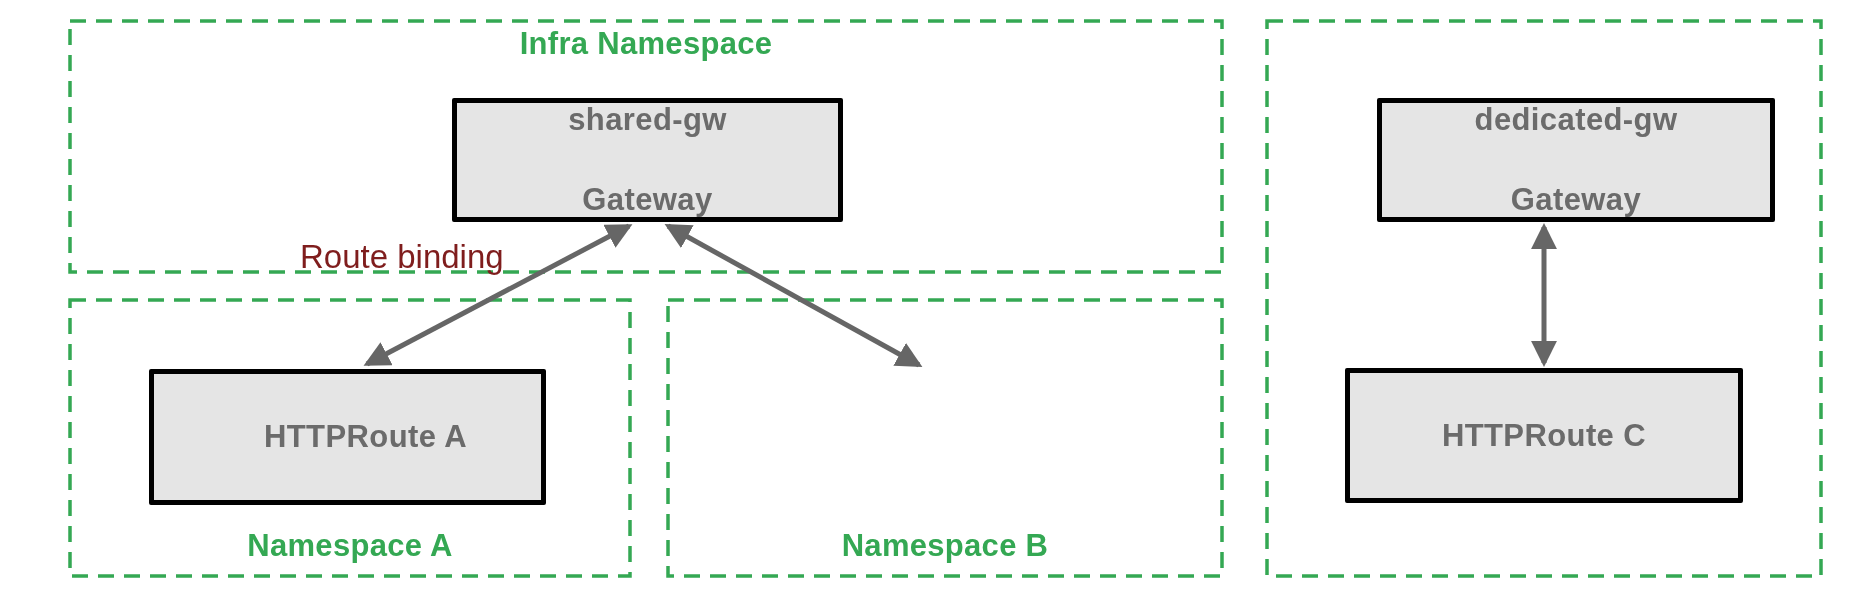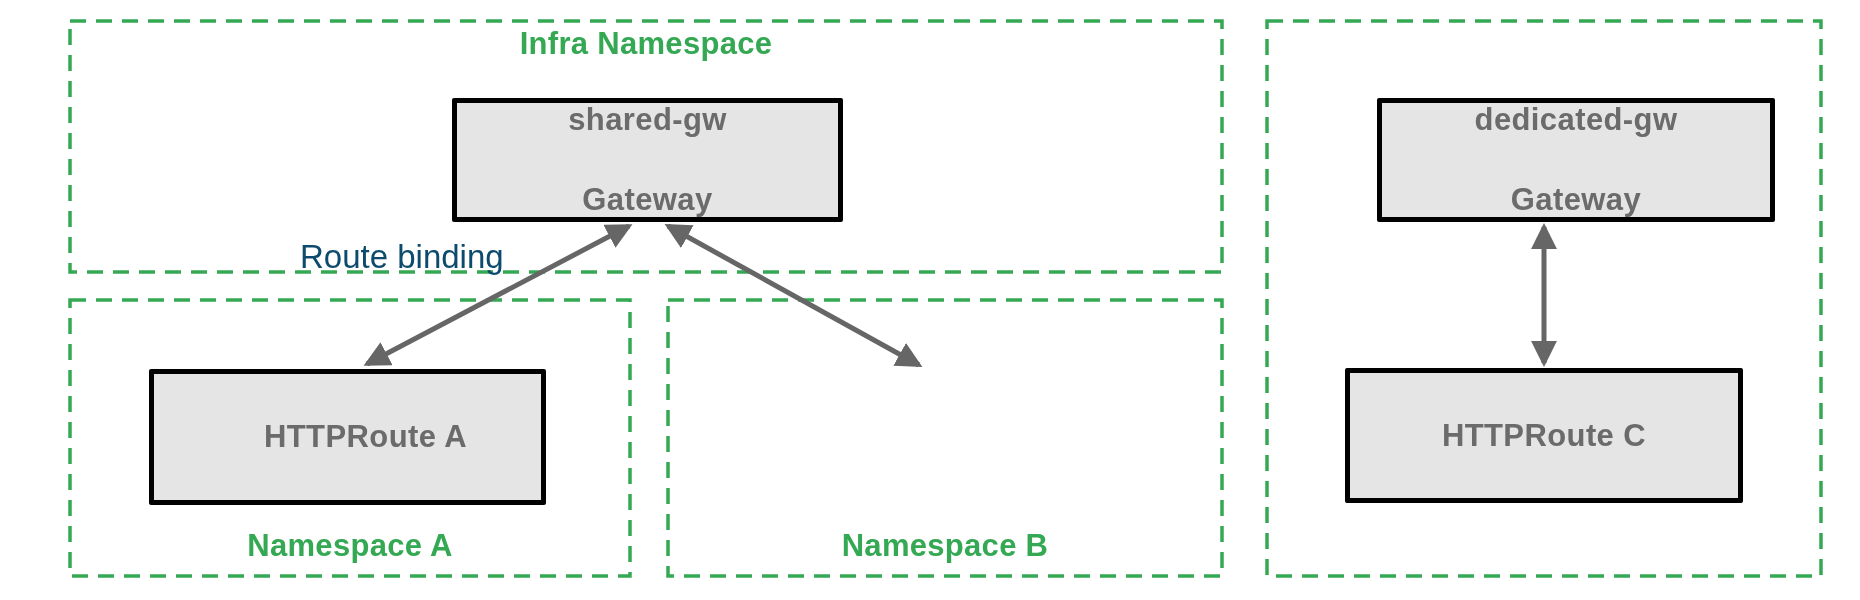--- a/index.html
+++ b/index.html
@@ -37,21 +37,21 @@
     font-size:31px;
     line-height:40px;
     color:#6B6B6B;
     letter-spacing:0.4px;
     white-space:pre-line;
   }
   .node-label span{display:block;}
   .edge-annotation{
     position:absolute;
     font-size:33px;
-    color:#0c4a6e;
+    color:#7f1d1d;
     font-weight:normal;
     white-space:nowrap;
   }
   
   .node-shared-gw   {left:452px;top:98px;width:391px;height:124px;}
   .node-httproute-a {left:149px;top:369px;width:397px;height:136px;padding-left:36px;}
   .node-httproute-b {left:748px;top:370px;width:396px;height:135px;}
   .node-dedicated-gw{left:1345px;top:98px;width:398px;height:124px;margin-left:32px;}
   .node-httproute-c {left:1345px;top:368px;width:398px;height:135px;}
   .title-infra{left:446px;top:26px;}

